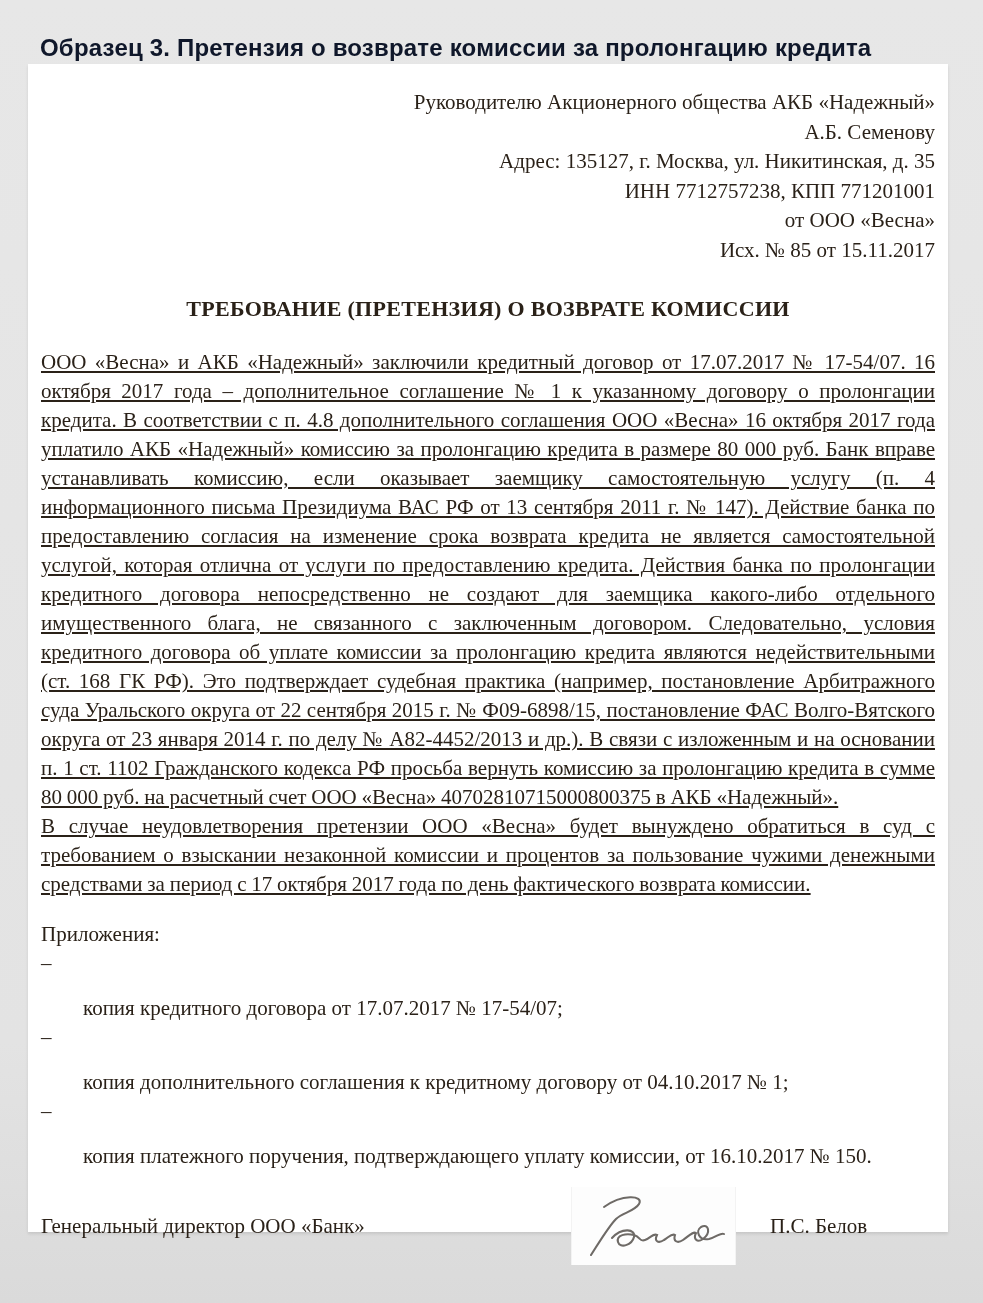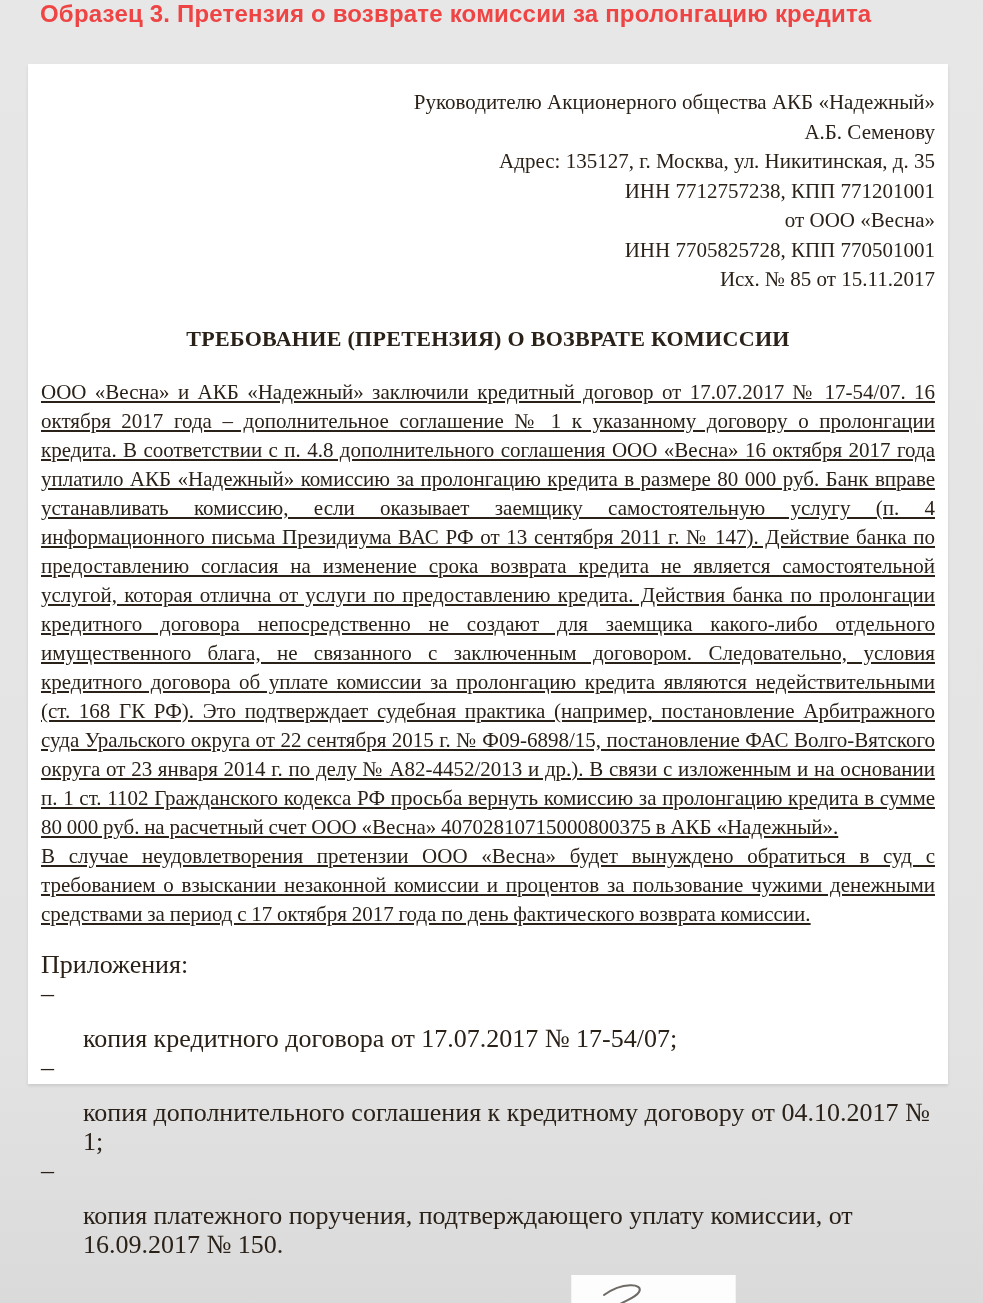--- a/index.html
+++ b/index.html
@@ -6,28 +6,28 @@
   html, body {
     width: 983px; height: 1303px;
     font-family: "Liberation Serif", "DejaVu Serif", serif;
     background: linear-gradient(#e7e7e7 0%, #e3e3e3 80%, #dadada 100%);
     color: #2a2118;
     overflow: hidden;
   }
   .page { position: relative; width: 983px; height: 1303px; }
 
   .doc-title {
-    position: absolute; left: 40px; top: 0; width: 910px;
+    position: absolute; left: 40px; top: 34px; width: 910px;
     font-family: "Liberation Sans", "DejaVu Sans", sans-serif;
     font-weight: bold; font-size: 24px; letter-spacing: 0.2px;
-    color: #ef4444;
+    color: #0f172a;
   }
 
   .doc-card {
-    position: absolute; left: 28px; top: 64px; width: 920px; height: 1020px;
+    position: absolute; left: 28px; top: 64px; width: 920px; height: 1168px;
     background: #ffffff;
     padding: 22px 13px 0 13px;
     box-shadow: 0 2px 3px rgba(0,0,0,0.10);
   }
   
   .doc-card::before, .doc-card::after {
     content: ""; position: absolute; bottom: 7px; width: 46%; height: 22px;
     z-index: -1; box-shadow: 0 14px 13px rgba(0,0,0,0.33);
   }
   .doc-card::before { left: 10px;  transform: rotate(-2deg); }
@@ -46,21 +46,21 @@
   }
 
   .body-block { margin-top: 26px; }
   .body-block p {
     font-size: 21px; line-height: 29px;
     text-align: justify;
     word-spacing: -0.5px;
     text-decoration: underline;
   }
 
-  .attachments { margin-top: 21px; font-size: 26px; line-height: 29px; }
+  .attachments { margin-top: 21px; font-size: 21px; line-height: 29px; }
   .attachment-item { display: flex; }
   .attachment-dash { flex: 0 0 42px; }
   .attachment-text { flex: 1; margin-top: 45px; }
 
   .signature-row {
     position: relative;
     margin-top: 16px; height: 78px;
     display: flex; align-items: center;
     font-size: 21px;
   }
@@ -81,21 +81,20 @@
   <div class="doc-title">Образец 3. Претензия о возврате комиссии за пролонгацию кредита</div>
 
   <div class="doc-card">
 
     <div class="recipient-block">
       <div>Руководителю Акционерного общества АКБ «Надежный»</div>
       <div>А.Б. Семенову</div>
       <div>Адрес: 135127, г. Москва, ул. Никитинская, д. 35</div>
       <div>ИНН 7712757238, КПП 771201001</div>
       <div>от ООО «Весна»</div>
-      <div>ИНН 7705825728, КПП 770501001</div>
       <div>Исх. № 85 от 15.11.2017</div>
     </div>
 
     <div class="doc-heading">ТРЕБОВАНИЕ (ПРЕТЕНЗИЯ) О ВОЗВРАТЕ КОМИССИИ</div>
 
     <div class="body-block">
       <p>ООО «Весна» и АКБ «Надежный» заключили кредитный договор от 17.07.2017 № 17-54/07. 16 октября 2017 года – дополнительное соглашение № 1 к указанному договору о пролонгации кредита. В соответствии с п. 4.8 дополнительного соглашения ООО «Весна» 16 октября 2017 года уплатило АКБ «Надежный» комиссию за пролонгацию кредита в размере 80 000 руб. Банк вправе устанавливать комиссию, если оказывает заемщику самостоятельную услугу (п. 4 информационного письма Президиума ВАС РФ от 13 сентября 2011 г. № 147). Действие банка по предоставлению согласия на изменение срока возврата кредита не является самостоятельной услугой, которая отлична от услуги по предоставлению кредита. Действия банка по пролонгации кредитного договора непосредственно не создают для заемщика какого-либо отдельного имущественного блага, не связанного с заключенным договором. Следовательно, условия кредитного договора об уплате комиссии за пролонгацию кредита являются недействительными (ст. 168 ГК РФ). Это подтверждает судебная практика (например, постановление Арбитражного суда Уральского округа от 22 сентября 2015 г. № Ф09-6898/15, постановление ФАС Волго-Вятского округа от 23 января 2014 г. по делу № А82-4452/2013 и др.). В связи с изложенным и на основании п. 1 ст. 1102 Гражданского кодекса РФ просьба вернуть комиссию за пролонгацию кредита в сумме 80 000 руб. на расчетный счет ООО «Весна» 40702810715000800375 в АКБ «Надежный».</p>
       <p>В случае неудовлетворения претензии ООО «Весна» будет вынуждено обратиться в суд с требованием о взыскании незаконной комиссии и процентов за пользование чужими денежными средствами за период с 17 октября 2017 года по день фактического возврата комиссии.</p>
     </div>
 
@@ -104,21 +103,21 @@
       <div class="attachment-item">
         <span class="attachment-dash">–</span>
         <span class="attachment-text">копия кредитного договора от 17.07.2017 № 17-54/07;</span>
       </div>
       <div class="attachment-item">
         <span class="attachment-dash">–</span>
         <span class="attachment-text">копия дополнительного соглашения к кредитному договору от 04.10.2017 № 1;</span>
       </div>
       <div class="attachment-item">
         <span class="attachment-dash">–</span>
-        <span class="attachment-text">копия платежного поручения, подтверждающего уплату комиссии, от 16.09.2017 № 150.</span>
+        <span class="attachment-text">копия платежного поручения, подтверждающего уплату комиссии, от 16.10.2017 № 150.</span>
       </div>
     </div>
 
     <div class="signature-row">
       <div class="sig-role">Генеральный директор ООО «Банк»</div>
       <div class="sig-scan">
         <svg width="160" height="70" viewBox="0 0 160 70" aria-label="signature">
           <g fill="none" stroke="#6e6a66" stroke-width="2.1" stroke-linecap="round">
             <path d="M30,16 C48,3 70,4 65,13 C61,20 48,22 42,28 C35,35 26,50 17,64"></path>
             <path d="M38,47 C48,36 62,38 60,46 C58,54 46,58 44,51 C42,44 52,42 60,44 C67,46 65,51 71,49 C77,47 79,42 83,44 C80,50 84,53 90,49 C95,46 98,42 101,44 C99,50 103,53 109,49 C115,45 119,40 122,42 C119,48 123,52 129,48 C137,42 135,32 127,36 C121,40 125,50 135,48 C143,46 147,41 150,43"></path>

